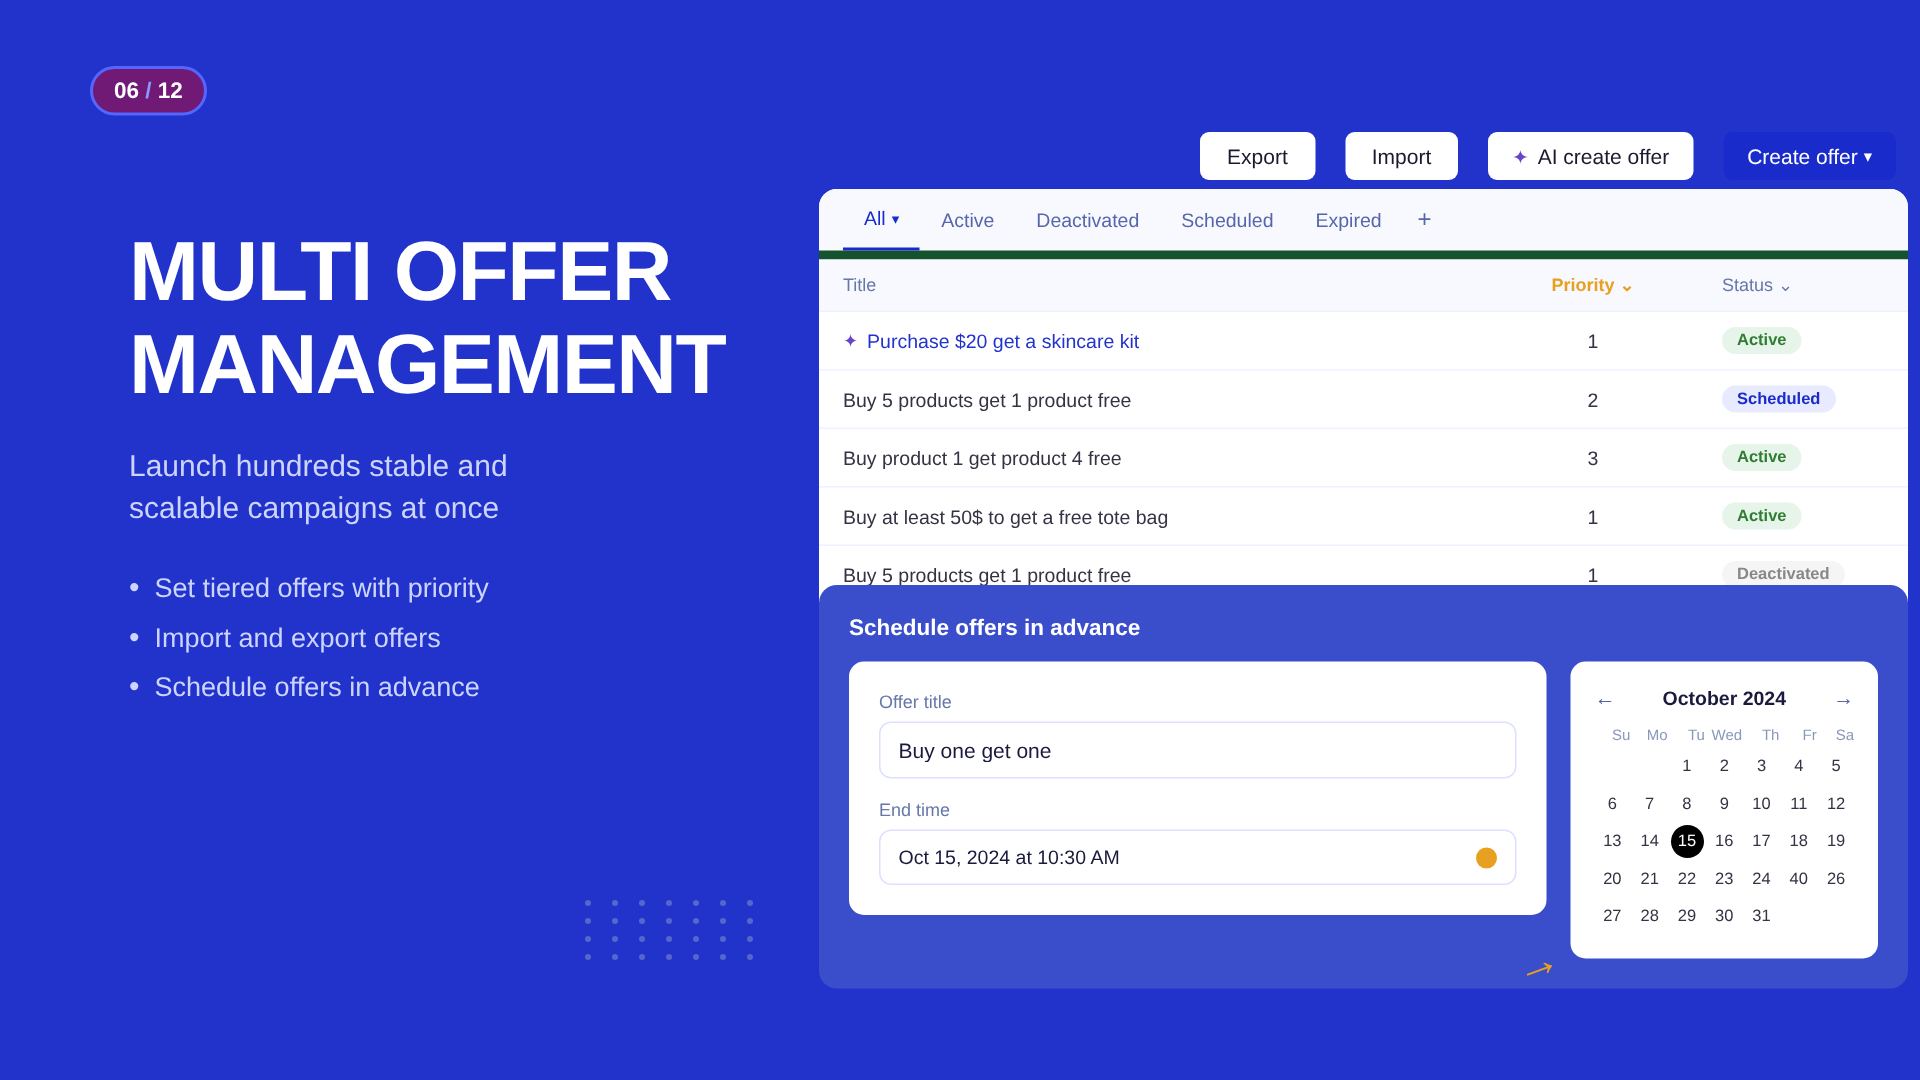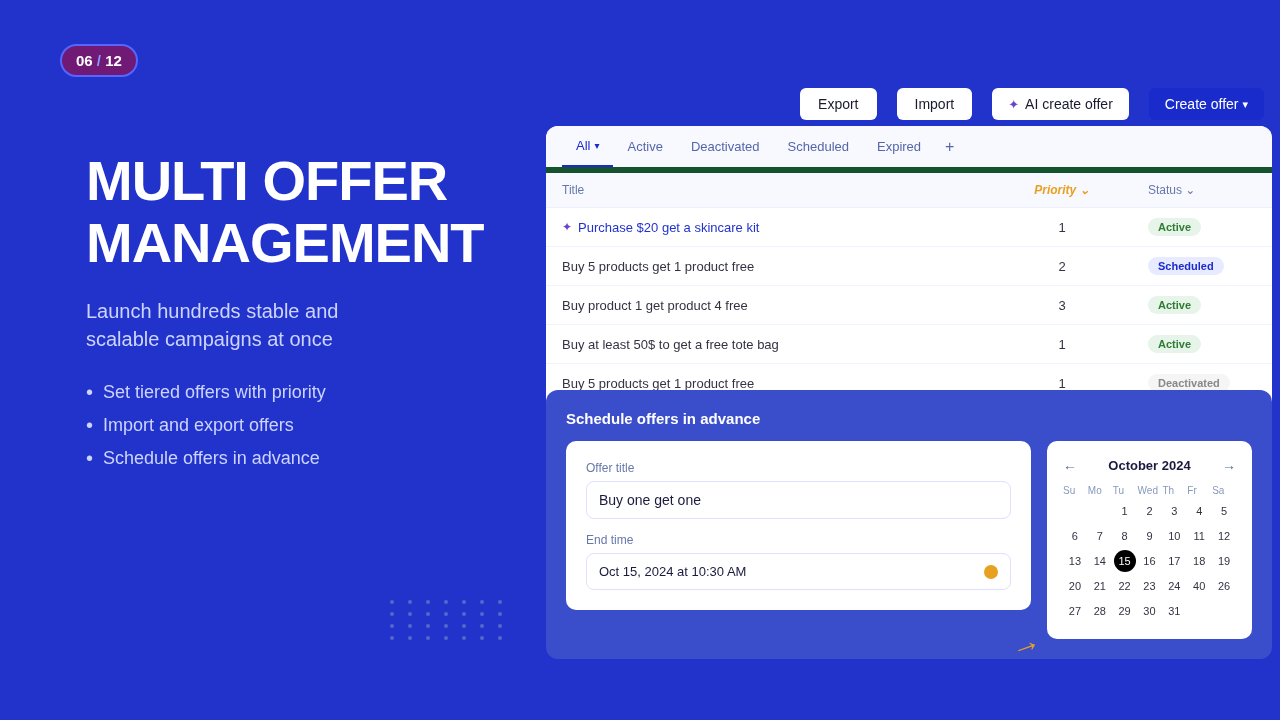--- a/index.html
+++ b/index.html
@@ -312,21 +312,21 @@
       color: #5566aa;
       font-size: 14px;
       font-weight: bold;
     }
     .cal-grid {
       display: grid;
       grid-template-columns: repeat(7, 1fr);
       gap: 1px;
     }
     .cal-day-header {
-      text-align: left;
+      text-align: right;
       font-size: 10px;
       color: #8899bb;
       font-weight: 500;
       padding: 2px 0;
     }
     .cal-day {
       text-align: center;
       font-size: 11px;
       color: #334;
       padding: 3px 2px;
@@ -427,21 +427,21 @@
     <div class="tab-item">Deactivated</div>
     <div class="tab-item">Scheduled</div>
     <div class="tab-item">Expired</div>
     <div class="tab-plus">+</div>
   </div>
   <div style="position:relative;">
     <table class="offers-table">
       <thead>
         <tr>
           <th>Title</th>
-          <th class="priority-col" style="width:140px;font-style:italic;">Priority <span>⌄</span></th>
+          <th class="priority-col" style="width:140px;">Priority <span>⌄</span></th>
           <th style="width:140px;">Status <span>⌄</span></th>
         </tr>
       </thead>
       <tbody id="offers-tbody">
       <tr>
             <td>
               <span style="display:flex;align-items:center;gap:6px;">
                 <span style="color:#6644cc;font-size:12px">✦</span>
                 <a href="#" style="color:#2233cc;font-weight:500;text-decoration:none;">Purchase $20 get a skincare kit</a>
               </span>

